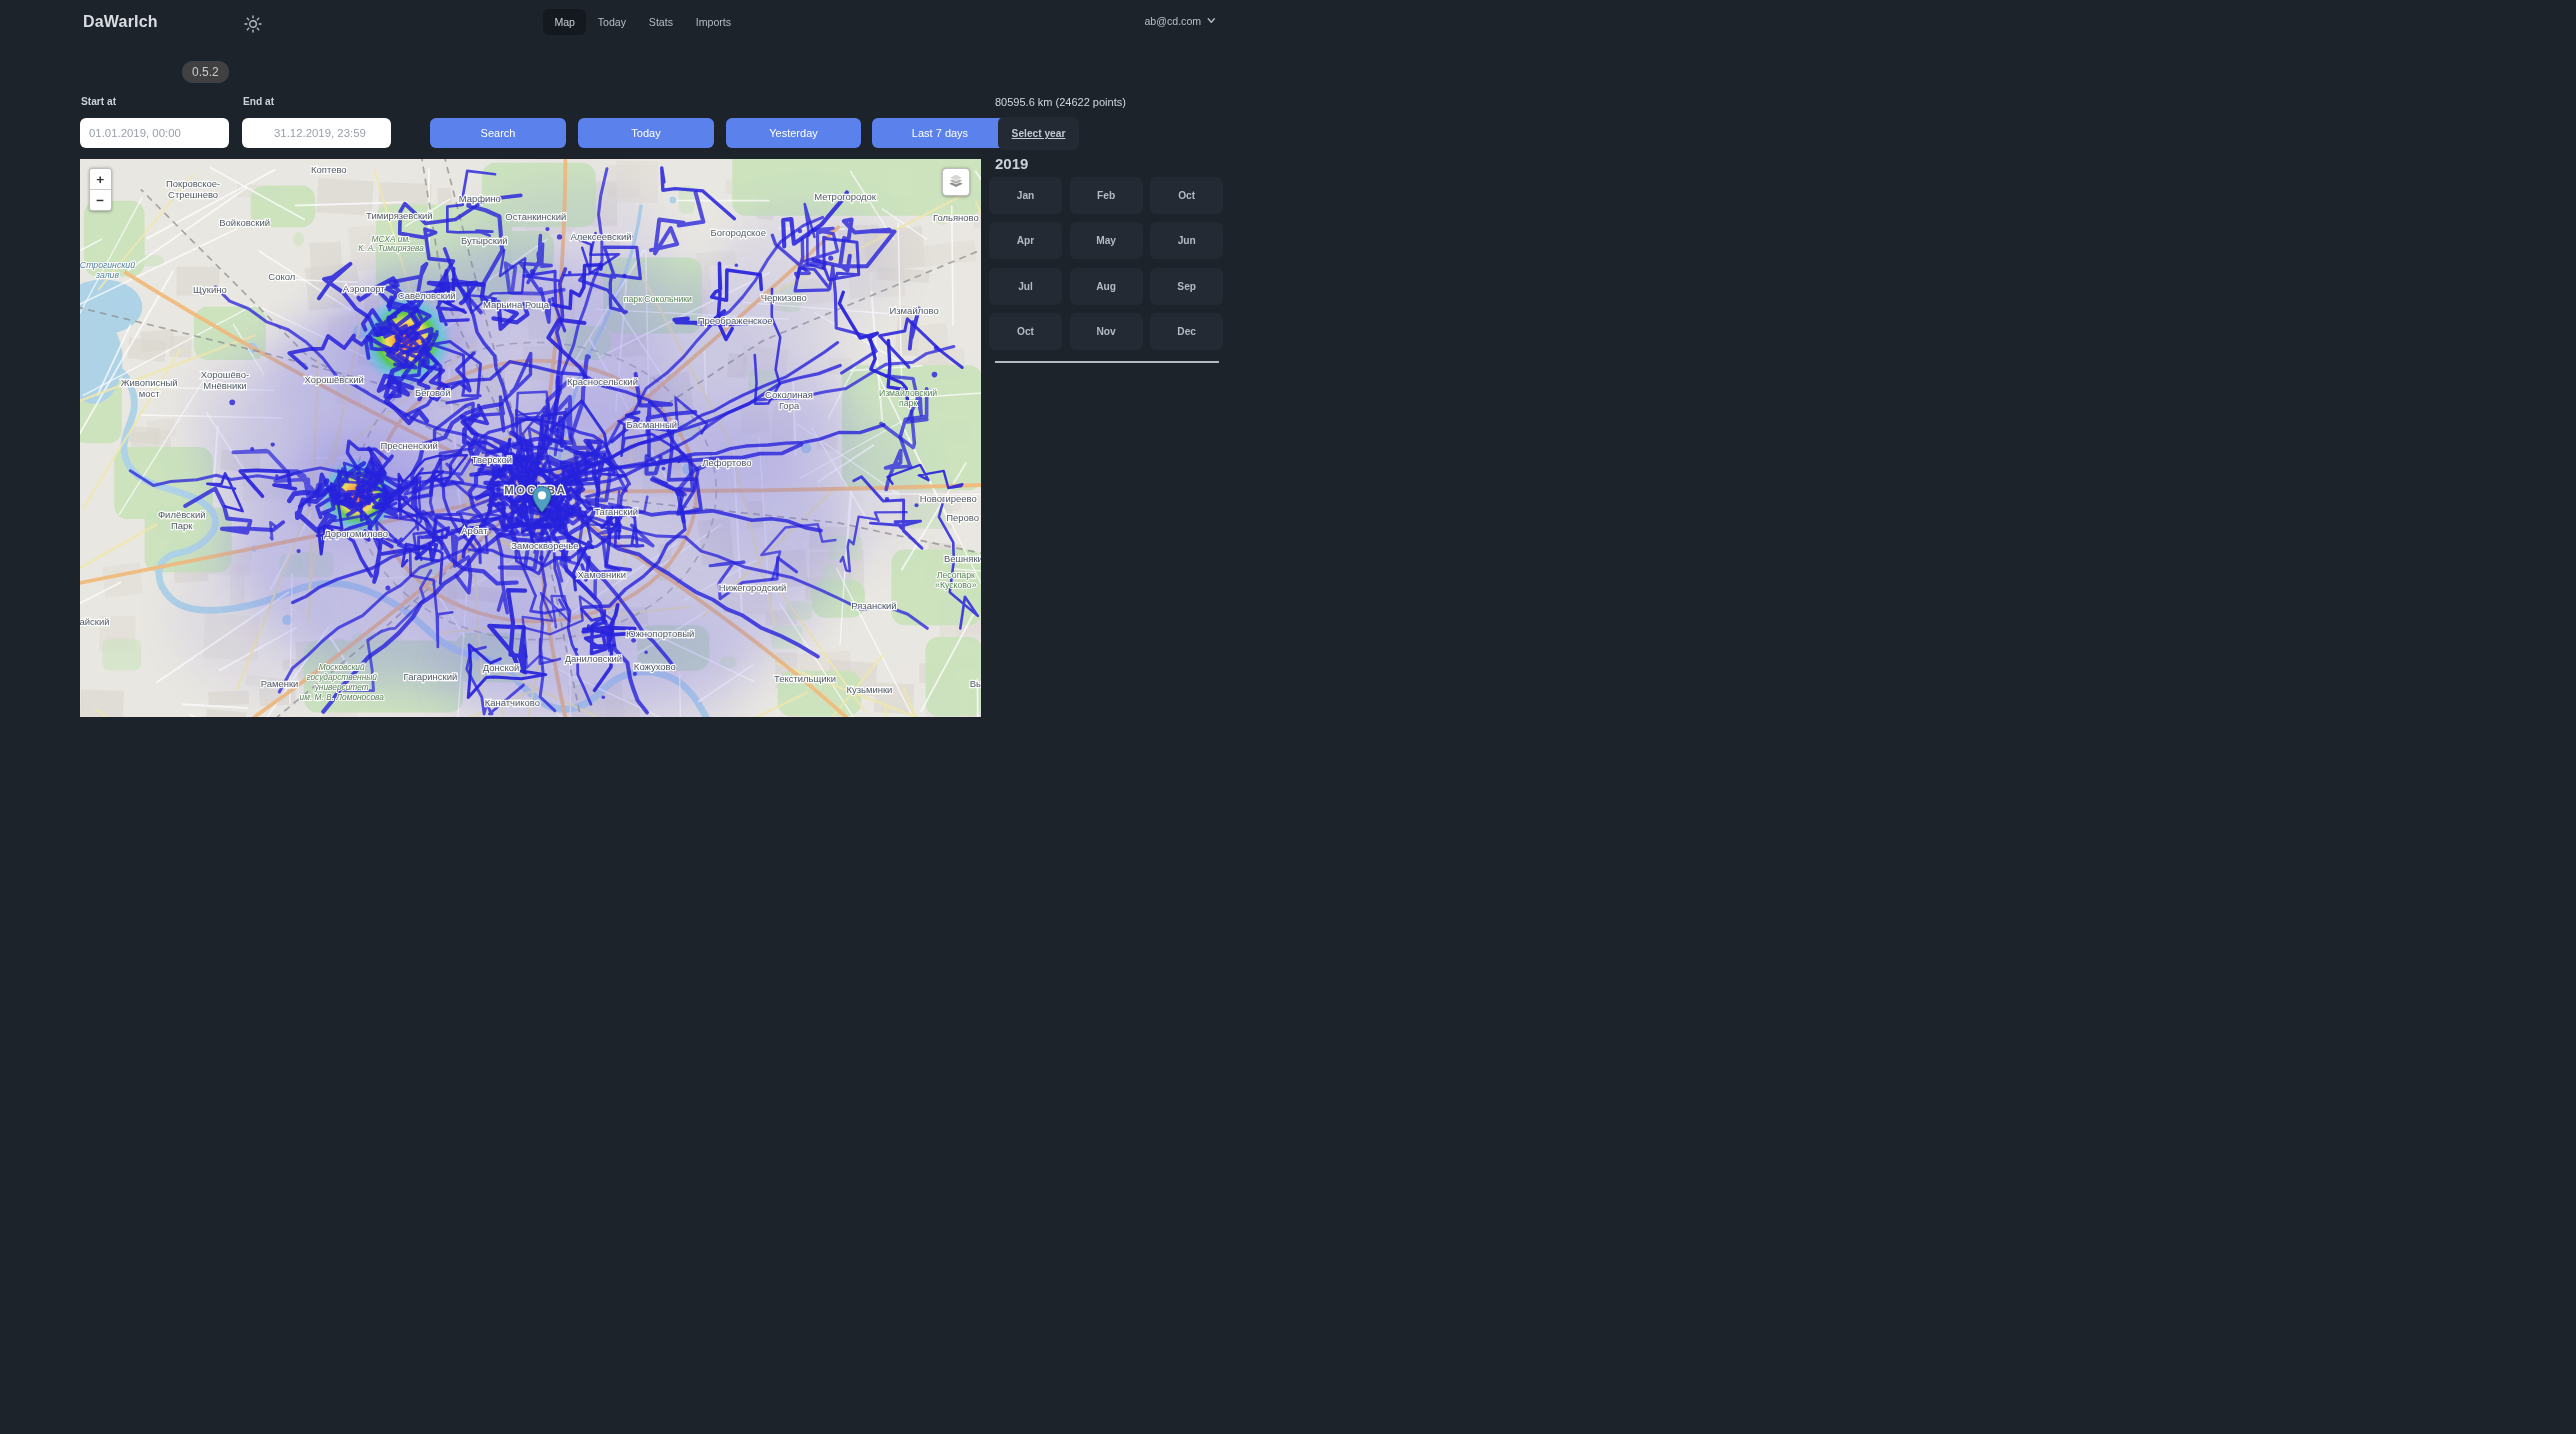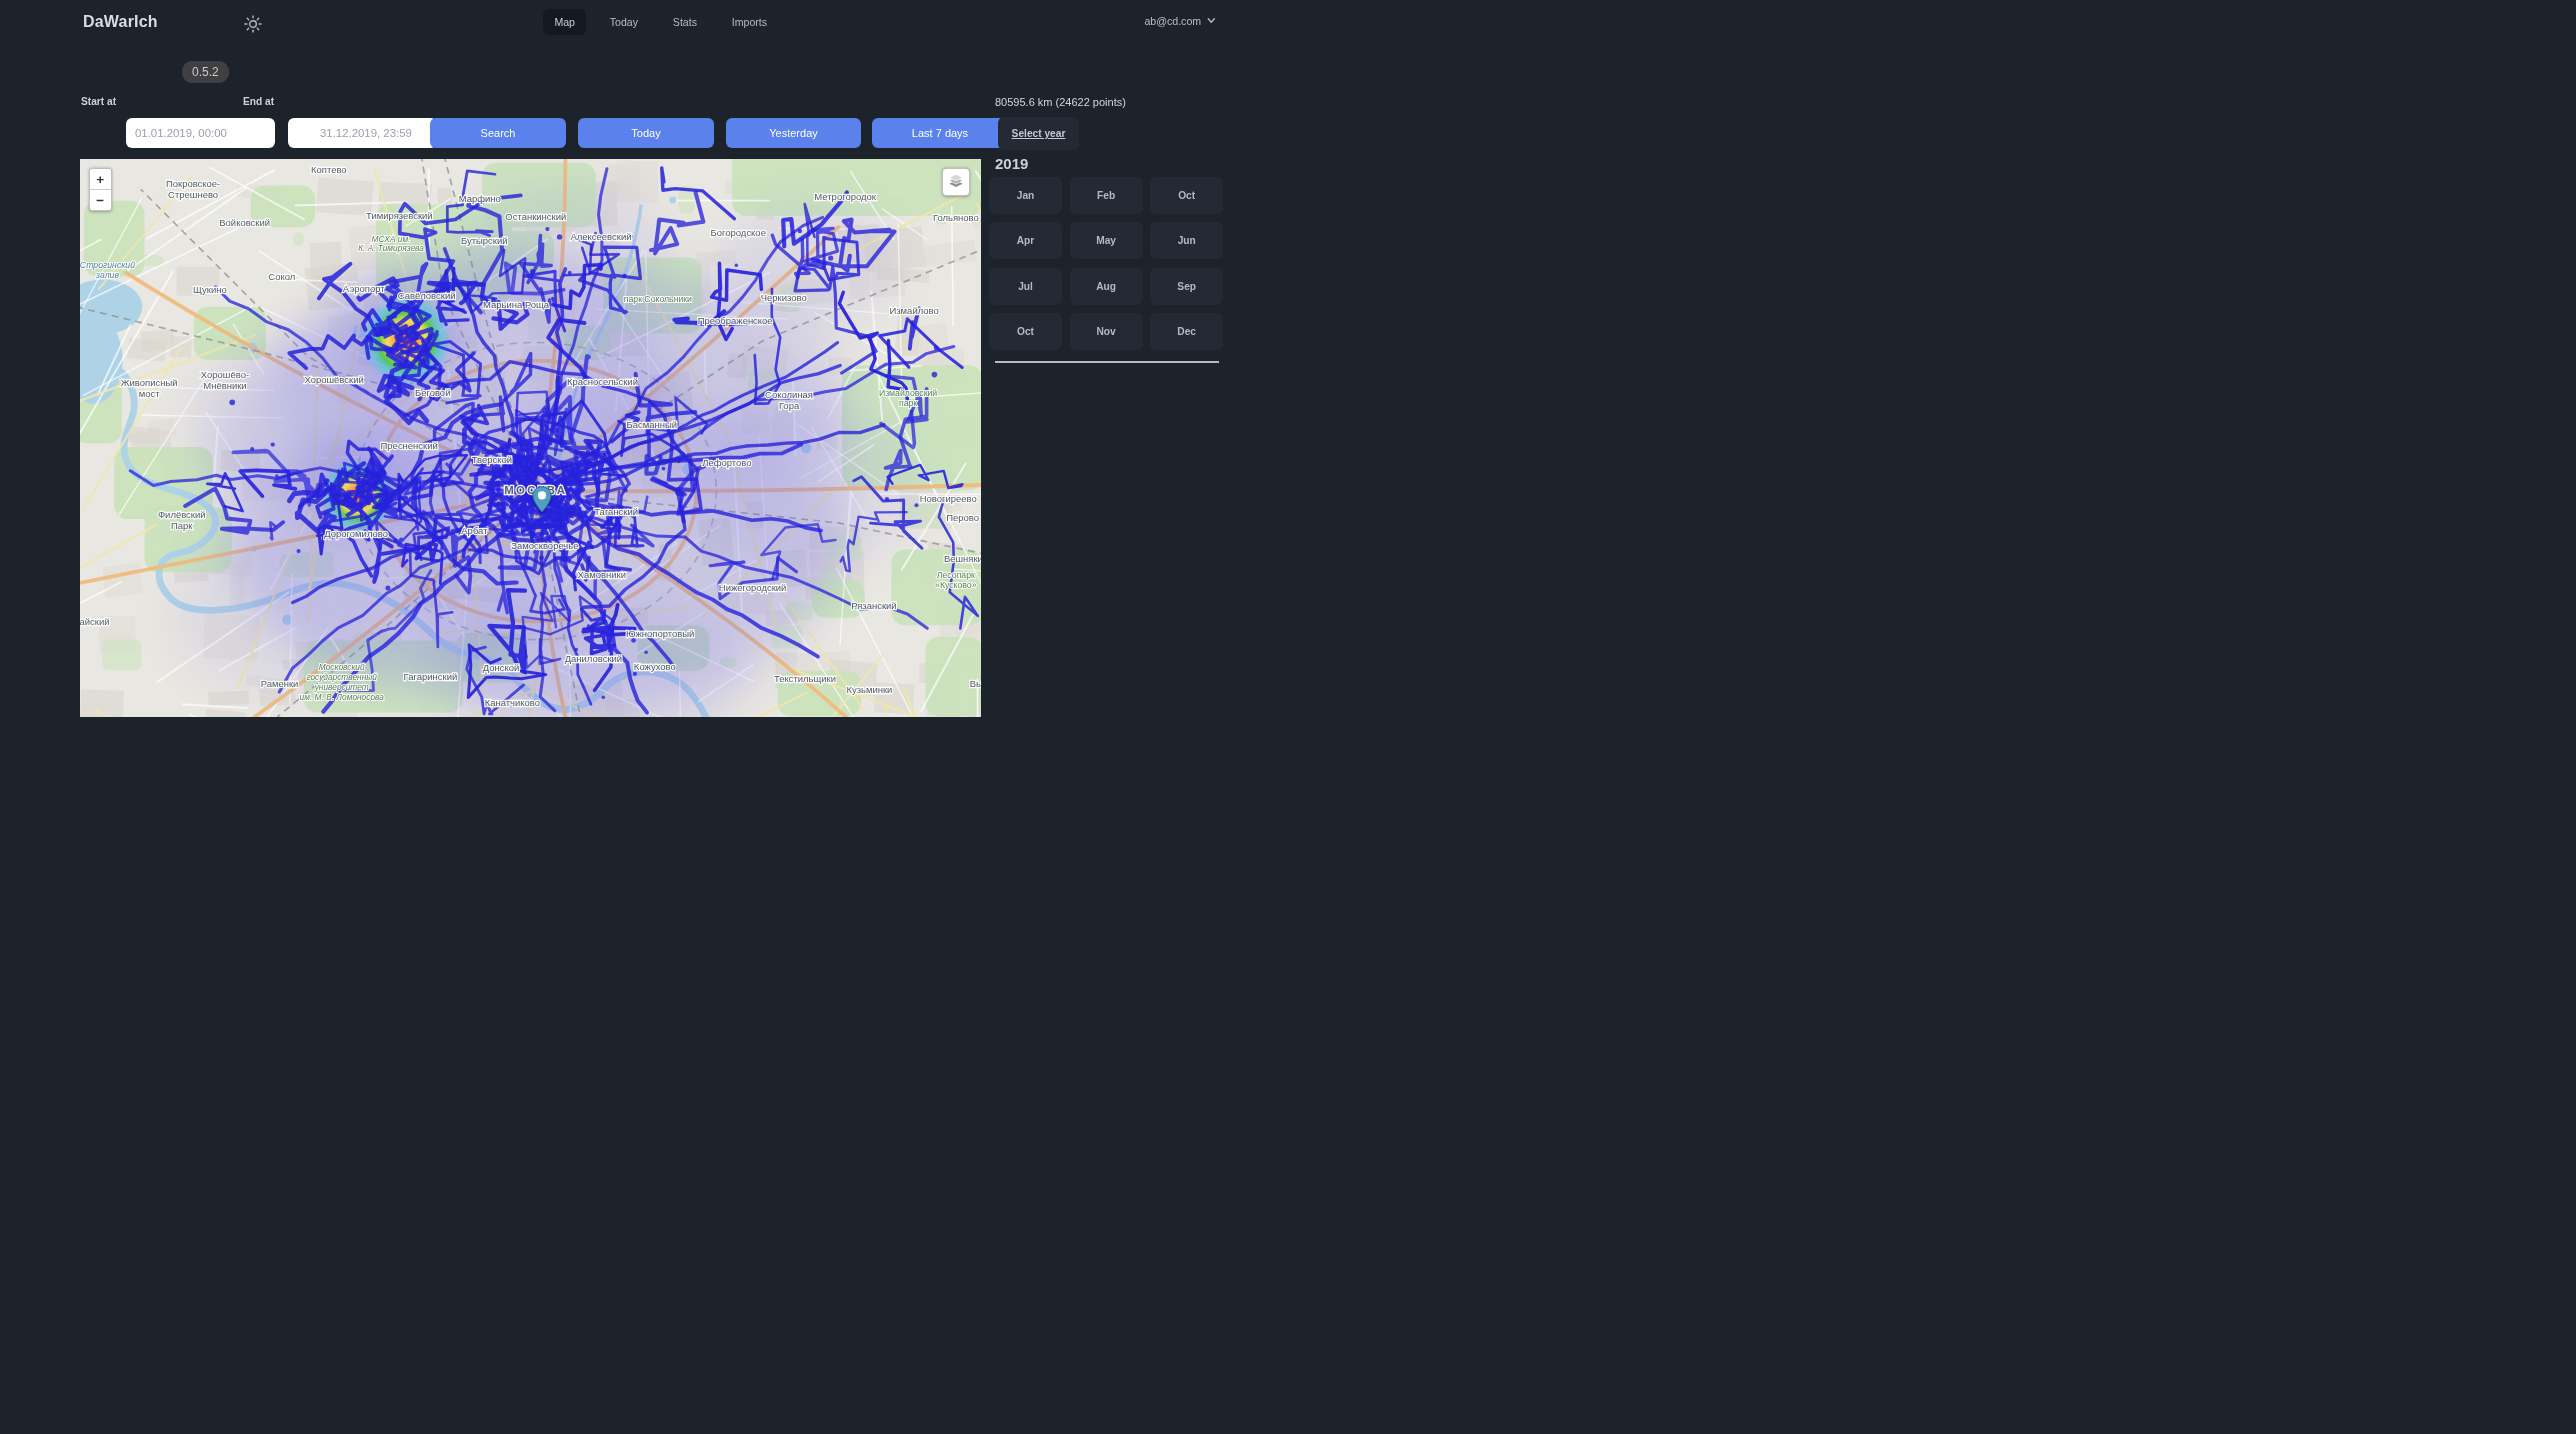--- a/index.html
+++ b/index.html
@@ -8,30 +8,30 @@
     background:#1d232b;
     font-family:"Liberation Sans",sans-serif;
     -webkit-font-smoothing:antialiased;
   }
   .abs{position:absolute;}
   
   #logo{left:83px;top:13px;font-size:16px;font-weight:700;color:#d9dde3;letter-spacing:0.2px;}
   #version-badge{left:182px;top:13px;padding:3px 9px;border:0.8px solid #39414c;border-radius:10px;
     font-size:12px;color:#c6ccd4;background:#404040;margin-top:48px;}
   #theme-toggle{left:243px;top:13.6px;width:20px;height:20px;cursor:pointer;}
-  #main-nav{left:543px;top:9px;display:flex;gap:12px;align-items:center;}
+  #main-nav{left:543px;top:9px;display:flex;align-items:center;}
   #main-nav .tab{padding:6.8px 11.4px;font-size:10.6px;color:#b6bcc6;border-radius:6px;cursor:pointer;white-space:nowrap;}
   #main-nav .tab.active{background:#14181f;color:#c9ced6;}
   #user-menu{right:71px;top:15px;display:flex;align-items:center;gap:5.3px;color:#b9bfc9;font-size:10.6px;cursor:pointer;}
   
   .field-label{font-size:10.2px;font-weight:700;color:#ccd1d8;}
   #start-label{left:81px;top:96px;}
   #end-label{left:243px;top:96px;}
   .date-input{top:118px;height:30px;width:149px;background:#ffffff;border:none;border-radius:6px;
-    font-size:11.4px;color:#99a0aa;padding:0 9px;box-sizing:border-box;font-family:"Liberation Sans",sans-serif;margin-left:46px;}
+    font-size:11.4px;color:#99a0aa;padding:0 9px;box-sizing:border-box;font-family:"Liberation Sans",sans-serif;}
   #start-input{left:80px;}
   #end-input{left:242px;padding-left:32px;}
   .blue-btn{top:118px;height:30px;background:#5b82ec;color:#ffffff;border:none;border-radius:6px;
     font-size:11px;font-weight:500;cursor:pointer;font-family:"Liberation Sans",sans-serif;margin-left:28px;}
   #search-btn{left:402px;width:136px;}
   #today-btn{left:550px;width:136px;}
   #yesterday-btn{left:698px;width:135px;}
   #last7-btn{left:844px;width:136px;}
   
   #distance-text{left:995px;top:96px;font-size:11px;color:#d2d7dd;}

